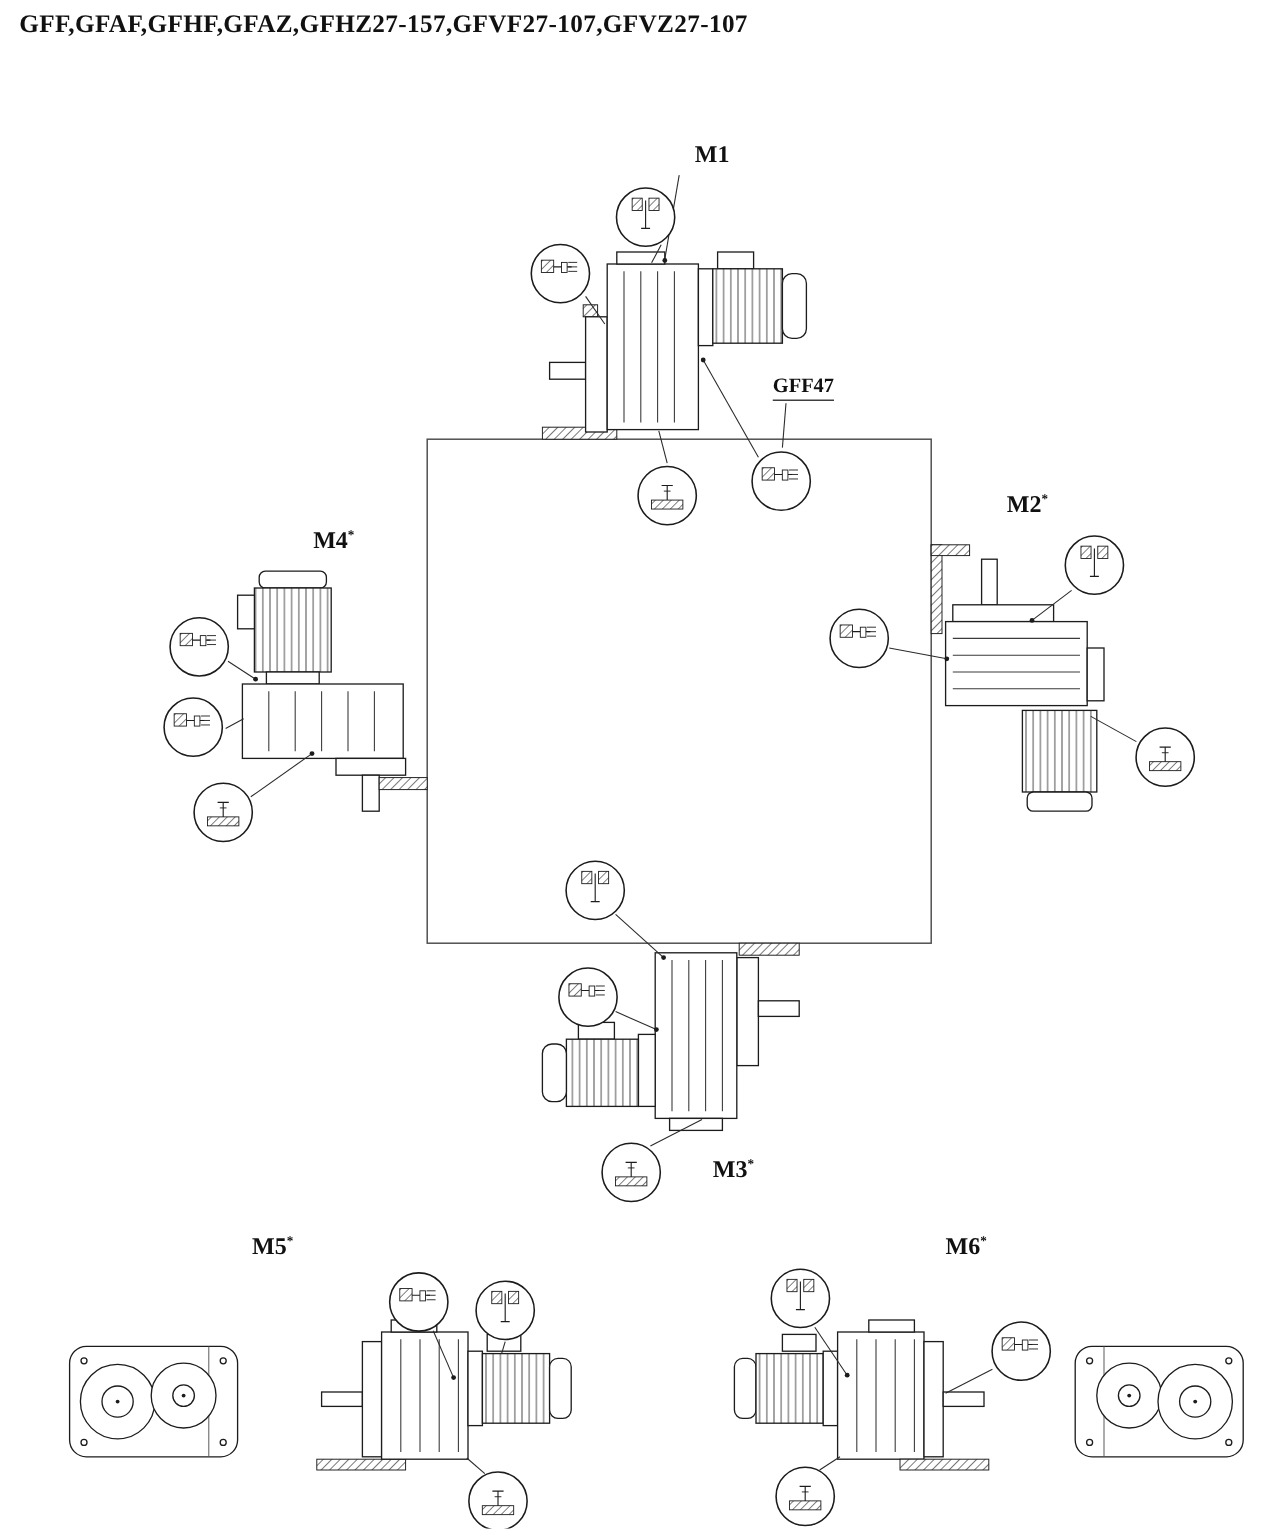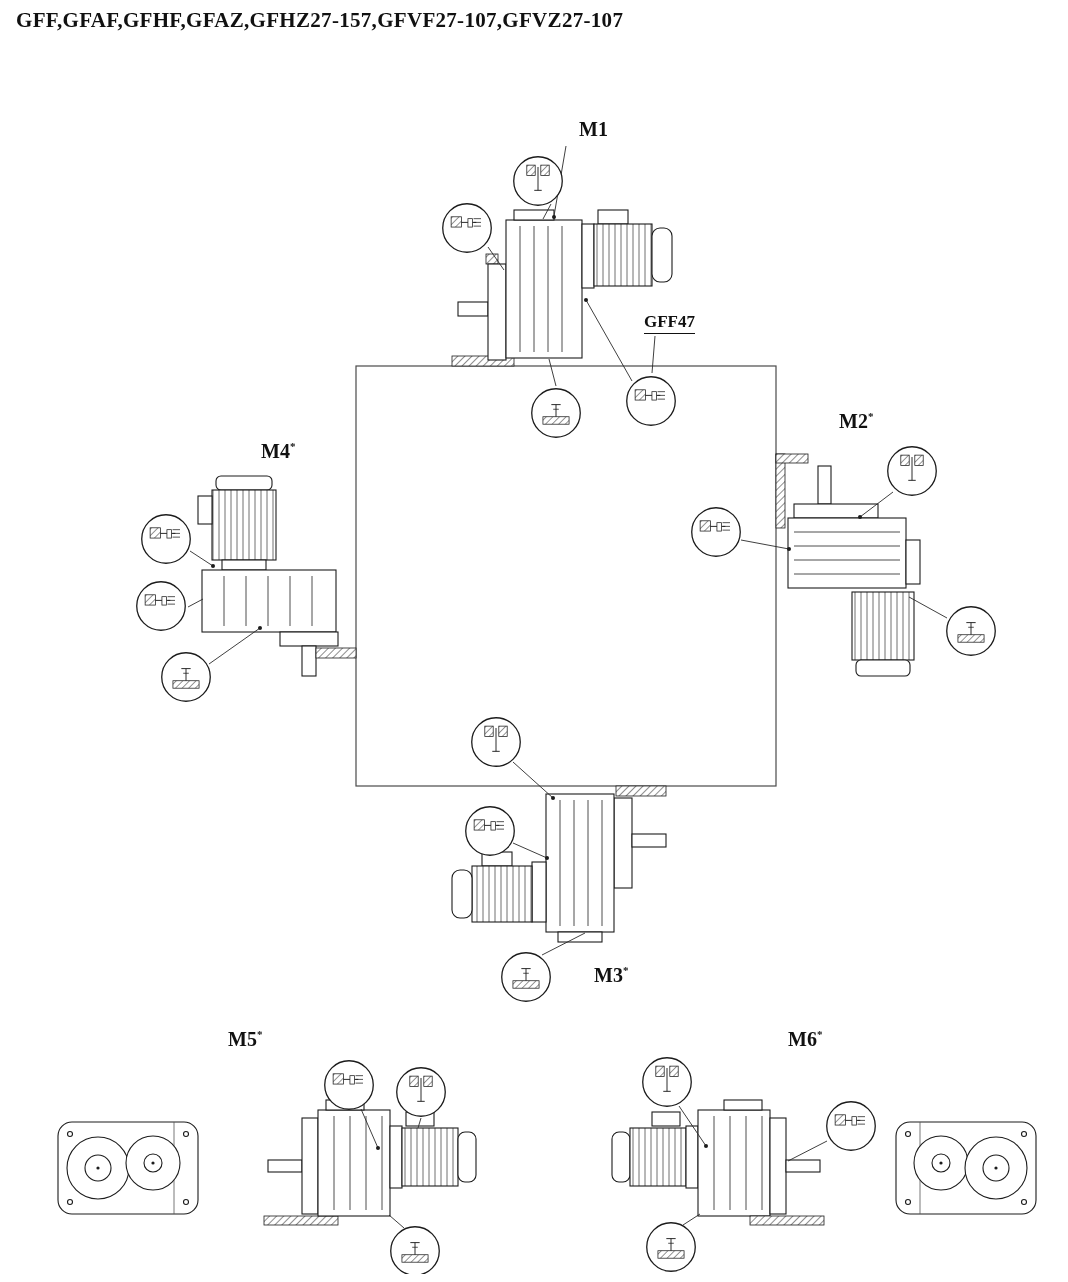--- a/index.html
+++ b/index.html
@@ -232,19 +232,19 @@
   <div class="title">GFF,GFAF,GFHF,GFAZ,GFHZ27-157,GFVF27-107,GFVZ27-107</div>
 
   <div class="pos-label" style="left:579px;top:118px;"><span>M1</span><sup></sup></div>
 
   <div class="pos-label" style="left:839px;top:410px;"><span>M2</span><sup>*</sup></div>
 
   <div class="pos-label" style="left:229px;top:440px;margin-left:32px;"><span>M4</span><sup>*</sup></div>
 
   <div class="pos-label" style="left:594px;top:964px;"><span>M3</span><sup>*</sup></div>
 
-  <div class="pos-label" style="left:228px;top:1028px;"><span>M5</span><sup>*</sup></div>
+  <div class="pos-label" style="left:210px;top:1028px;"><span>M5</span><sup>*</sup></div>
 
   <div class="pos-label" style="left:788px;top:1028px;"><span>M6</span><sup>*</sup></div>
 
   <div class="model-callout">GFF47</div>
 
 </div>
 
 </body></html>

